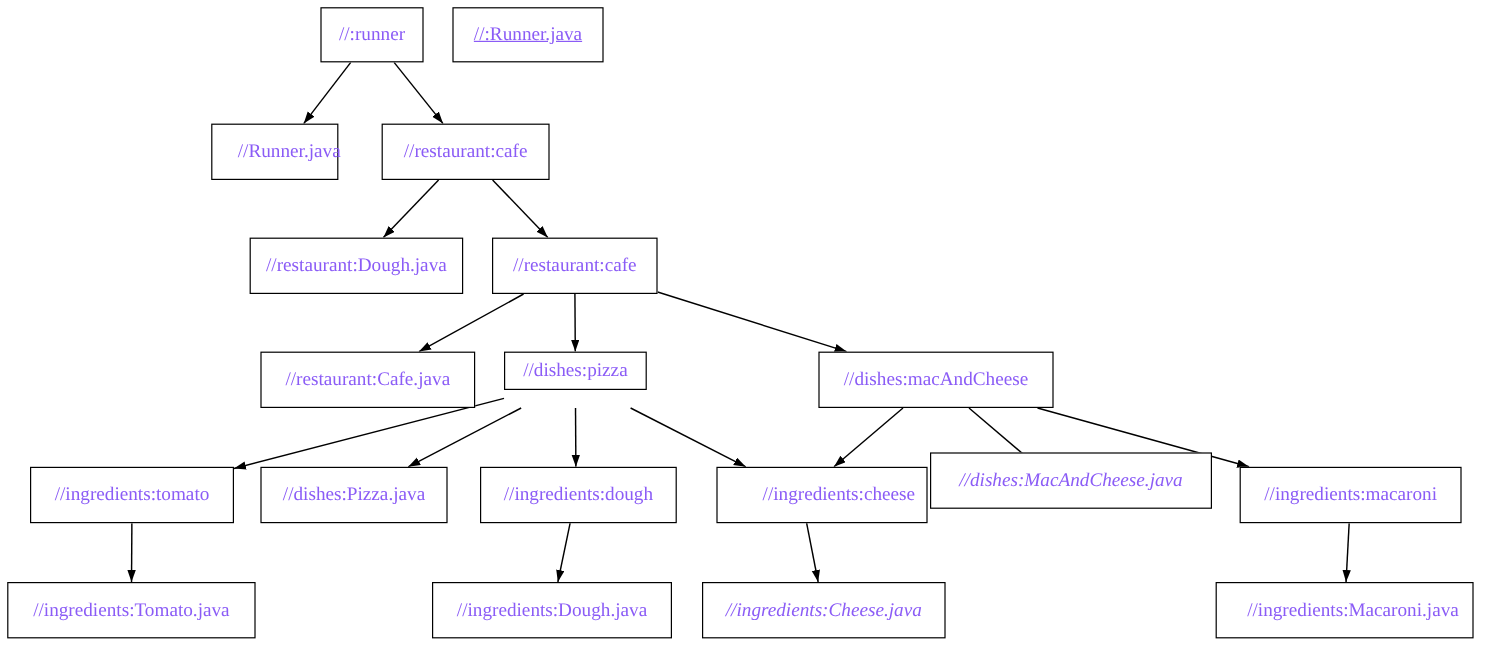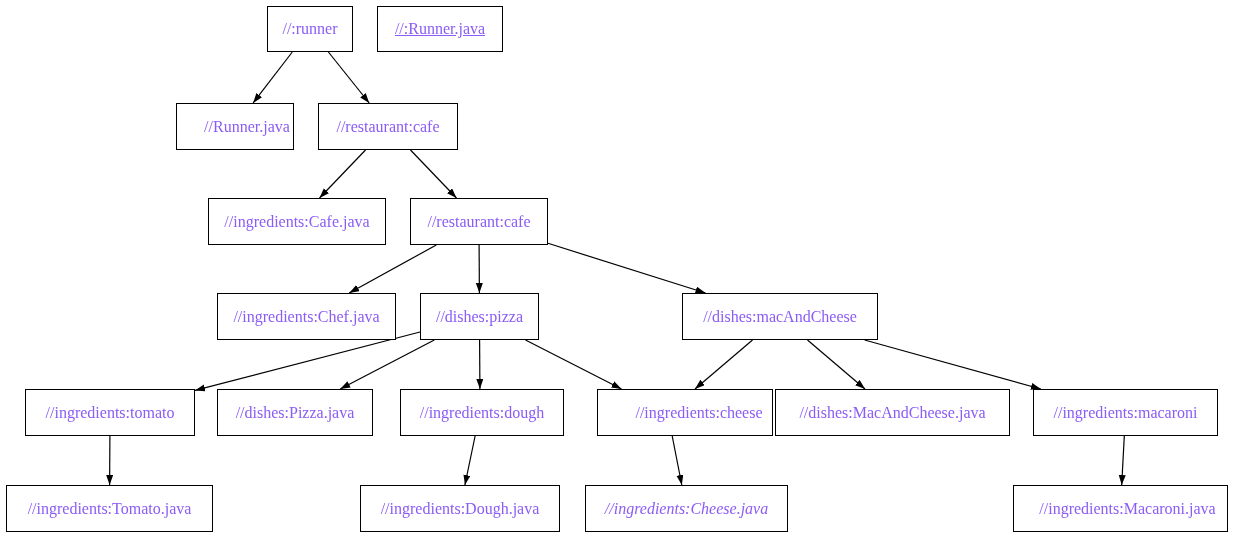--- a/index.html
+++ b/index.html
@@ -69,31 +69,31 @@
         <line x1="864.6" y1="340.0" x2="1040.9" y2="389.0" class="edge-line" stroke="#000000" marker-end="url(#arrowhead)"></line>
         <line x1="109.9" y1="436.0" x2="109.6" y2="485.0" class="edge-line" stroke="#000000" marker-end="url(#arrowhead)"></line>
         <line x1="475.1" y1="436.0" x2="464.9" y2="485.0" class="edge-line" stroke="#000000" marker-end="url(#arrowhead)"></line>
         <line x1="672.2" y1="436.0" x2="681.8" y2="485.0" class="edge-line" stroke="#000000" marker-end="url(#arrowhead)"></line>
         <line x1="1124.3" y1="436.0" x2="1121.7" y2="485.0" class="edge-line" stroke="#000000" marker-end="url(#arrowhead)"></line>
       </g>
   </svg>
   <div id="nodes-layer">
       <div class="node" style="left: 267px; top: 6px; width: 86px; height: 46px; border-color: rgb(0, 0, 0); background: rgb(255, 255, 255);">//:runner</div>
       <div class="node" style="left: 377px; top: 6px; width: 126px; height: 46px; border-color: rgb(0, 0, 0); background: rgb(255, 255, 255); text-decoration: underline;">//:Runner.java</div>
-      <div class="node" style="left: 176px; top: 103px; width: 118px; height: 47px; border-color: rgb(0, 0, 0); background: rgb(255, 255, 255); padding-left: 24px;">//Runner.java</div>
+      <div class="node" style="left: 176px; top: 103px; width: 106px; height: 47px; border-color: rgb(0, 0, 0); background: rgb(255, 255, 255); padding-left: 24px;">//Runner.java</div>
       <div class="node" style="left: 318px; top: 103px; width: 140px; height: 47px; border-color: rgb(0, 0, 0); background: rgb(255, 255, 255);">//restaurant:cafe</div>
-      <div class="node" style="left: 208px; top: 198px; width: 178px; height: 47px; border-color: rgb(0, 0, 0); background: rgb(255, 255, 255);">//ingredients:Cafe.java</div>
+      <div class="node" style="left: 208px; top: 198px; width: 178px; height: 47px; border-color: rgb(0, 0, 0); background: rgb(255, 255, 255);">//restaurant:Dough.java</div>
       <div class="node" style="left: 410px; top: 198px; width: 138px; height: 47px; border-color: rgb(0, 0, 0); background: rgb(255, 255, 255);">//restaurant:cafe</div>
-      <div class="node" style="left: 217px; top: 293px; width: 179px; height: 47px; border-color: rgb(0, 0, 0); background: rgb(255, 255, 255);">//ingredients:Chef.java</div>
-      <div class="node" style="left: 420px; top: 293px; width: 119px; height: 47px; border-color: rgb(0, 0, 0); background: rgb(255, 255, 255);">//dishes:pizza</div>
+      <div class="node" style="left: 217px; top: 293px; width: 179px; height: 47px; border-color: rgb(0, 0, 0); background: rgb(255, 255, 255);">//restaurant:Cafe.java</div>
+      <div class="node" style="left: 420px; top: 293px; width: 119px; height: 32px; border-color: rgb(0, 0, 0); background: rgb(255, 255, 255);">//dishes:pizza</div>
       <div class="node" style="left: 682px; top: 293px; width: 196px; height: 47px; border-color: rgb(0, 0, 0); background: rgb(255, 255, 255);">//dishes:macAndCheese</div>
       <div class="node" style="left: 25px; top: 389px; width: 170px; height: 47px; border-color: rgb(0, 0, 0); background: rgb(255, 255, 255);">//ingredients:tomato</div>
       <div class="node" style="left: 217px; top: 389px; width: 156px; height: 47px; border-color: rgb(0, 0, 0); background: rgb(255, 255, 255);">//dishes:Pizza.java</div>
       <div class="node" style="left: 400px; top: 389px; width: 164px; height: 47px; border-color: rgb(0, 0, 0); background: rgb(255, 255, 255);">//ingredients:dough</div>
       <div class="node" style="left: 597px; top: 389px; width: 176px; height: 47px; border-color: rgb(0, 0, 0); background: rgb(255, 255, 255); padding-left: 28px;">//ingredients:cheese</div>
-      <div class="node" style="left: 775px; top: 389px; width: 235px; height: 47px; border-color: rgb(0, 0, 0); background: rgb(255, 255, 255);">//dishes:MacAndCheese.java</div>
+      <div class="node" style="left: 775px; top: 377px; width: 235px; height: 47px; border-color: rgb(0, 0, 0); background: rgb(255, 255, 255); font-style: italic;">//dishes:MacAndCheese.java</div>
       <div class="node" style="left: 1033px; top: 389px; width: 185px; height: 47px; border-color: rgb(0, 0, 0); background: rgb(255, 255, 255);">//ingredients:macaroni</div>
       <div class="node" style="left: 6px; top: 485px; width: 207px; height: 47px; border-color: rgb(0, 0, 0); background: rgb(255, 255, 255);">//ingredients:Tomato.java</div>
       <div class="node" style="left: 360px; top: 485px; width: 200px; height: 47px; border-color: rgb(0, 0, 0); background: rgb(255, 255, 255);">//ingredients:Dough.java</div>
       <div class="node" style="left: 585px; top: 485px; width: 203px; height: 47px; border-color: rgb(0, 0, 0); background: rgb(255, 255, 255); font-style: italic;">//ingredients:Cheese.java</div>
       <div class="node" style="left: 1013px; top: 485px; width: 215px; height: 47px; border-color: rgb(0, 0, 0); background: rgb(255, 255, 255); padding-left: 14px;">//ingredients:Macaroni.java</div>
     </div>
 </div>
 
 </body></html>

